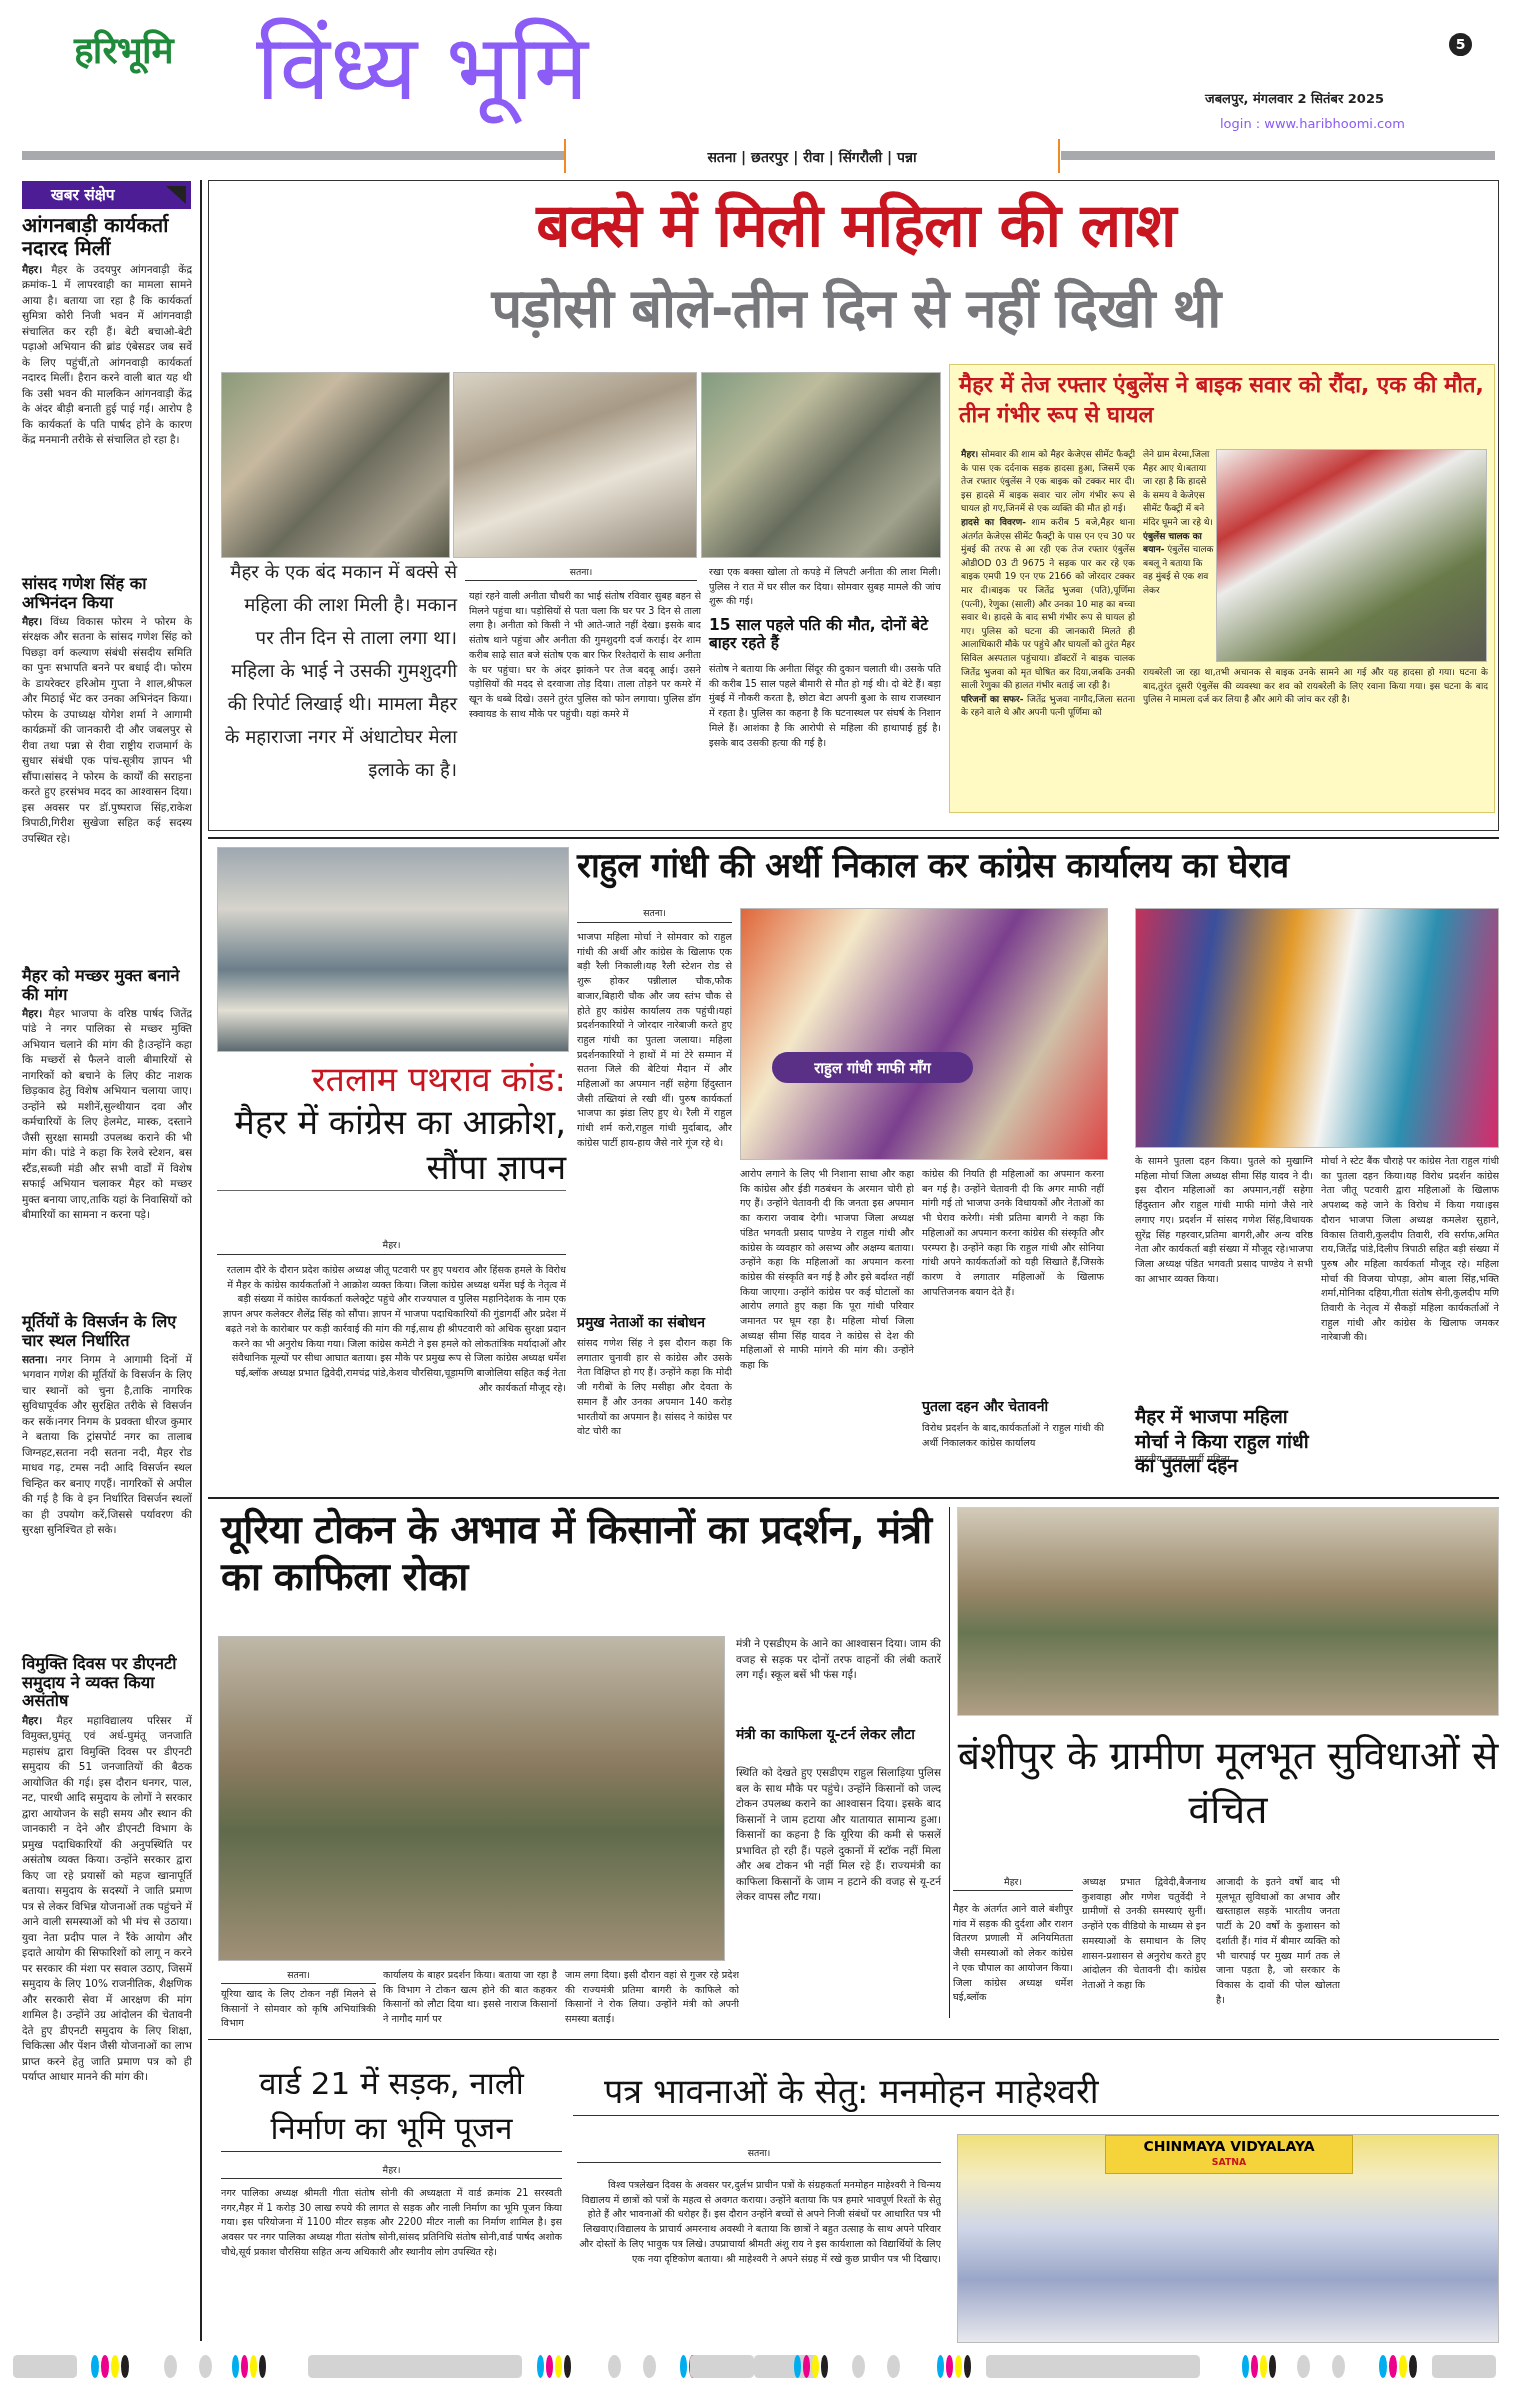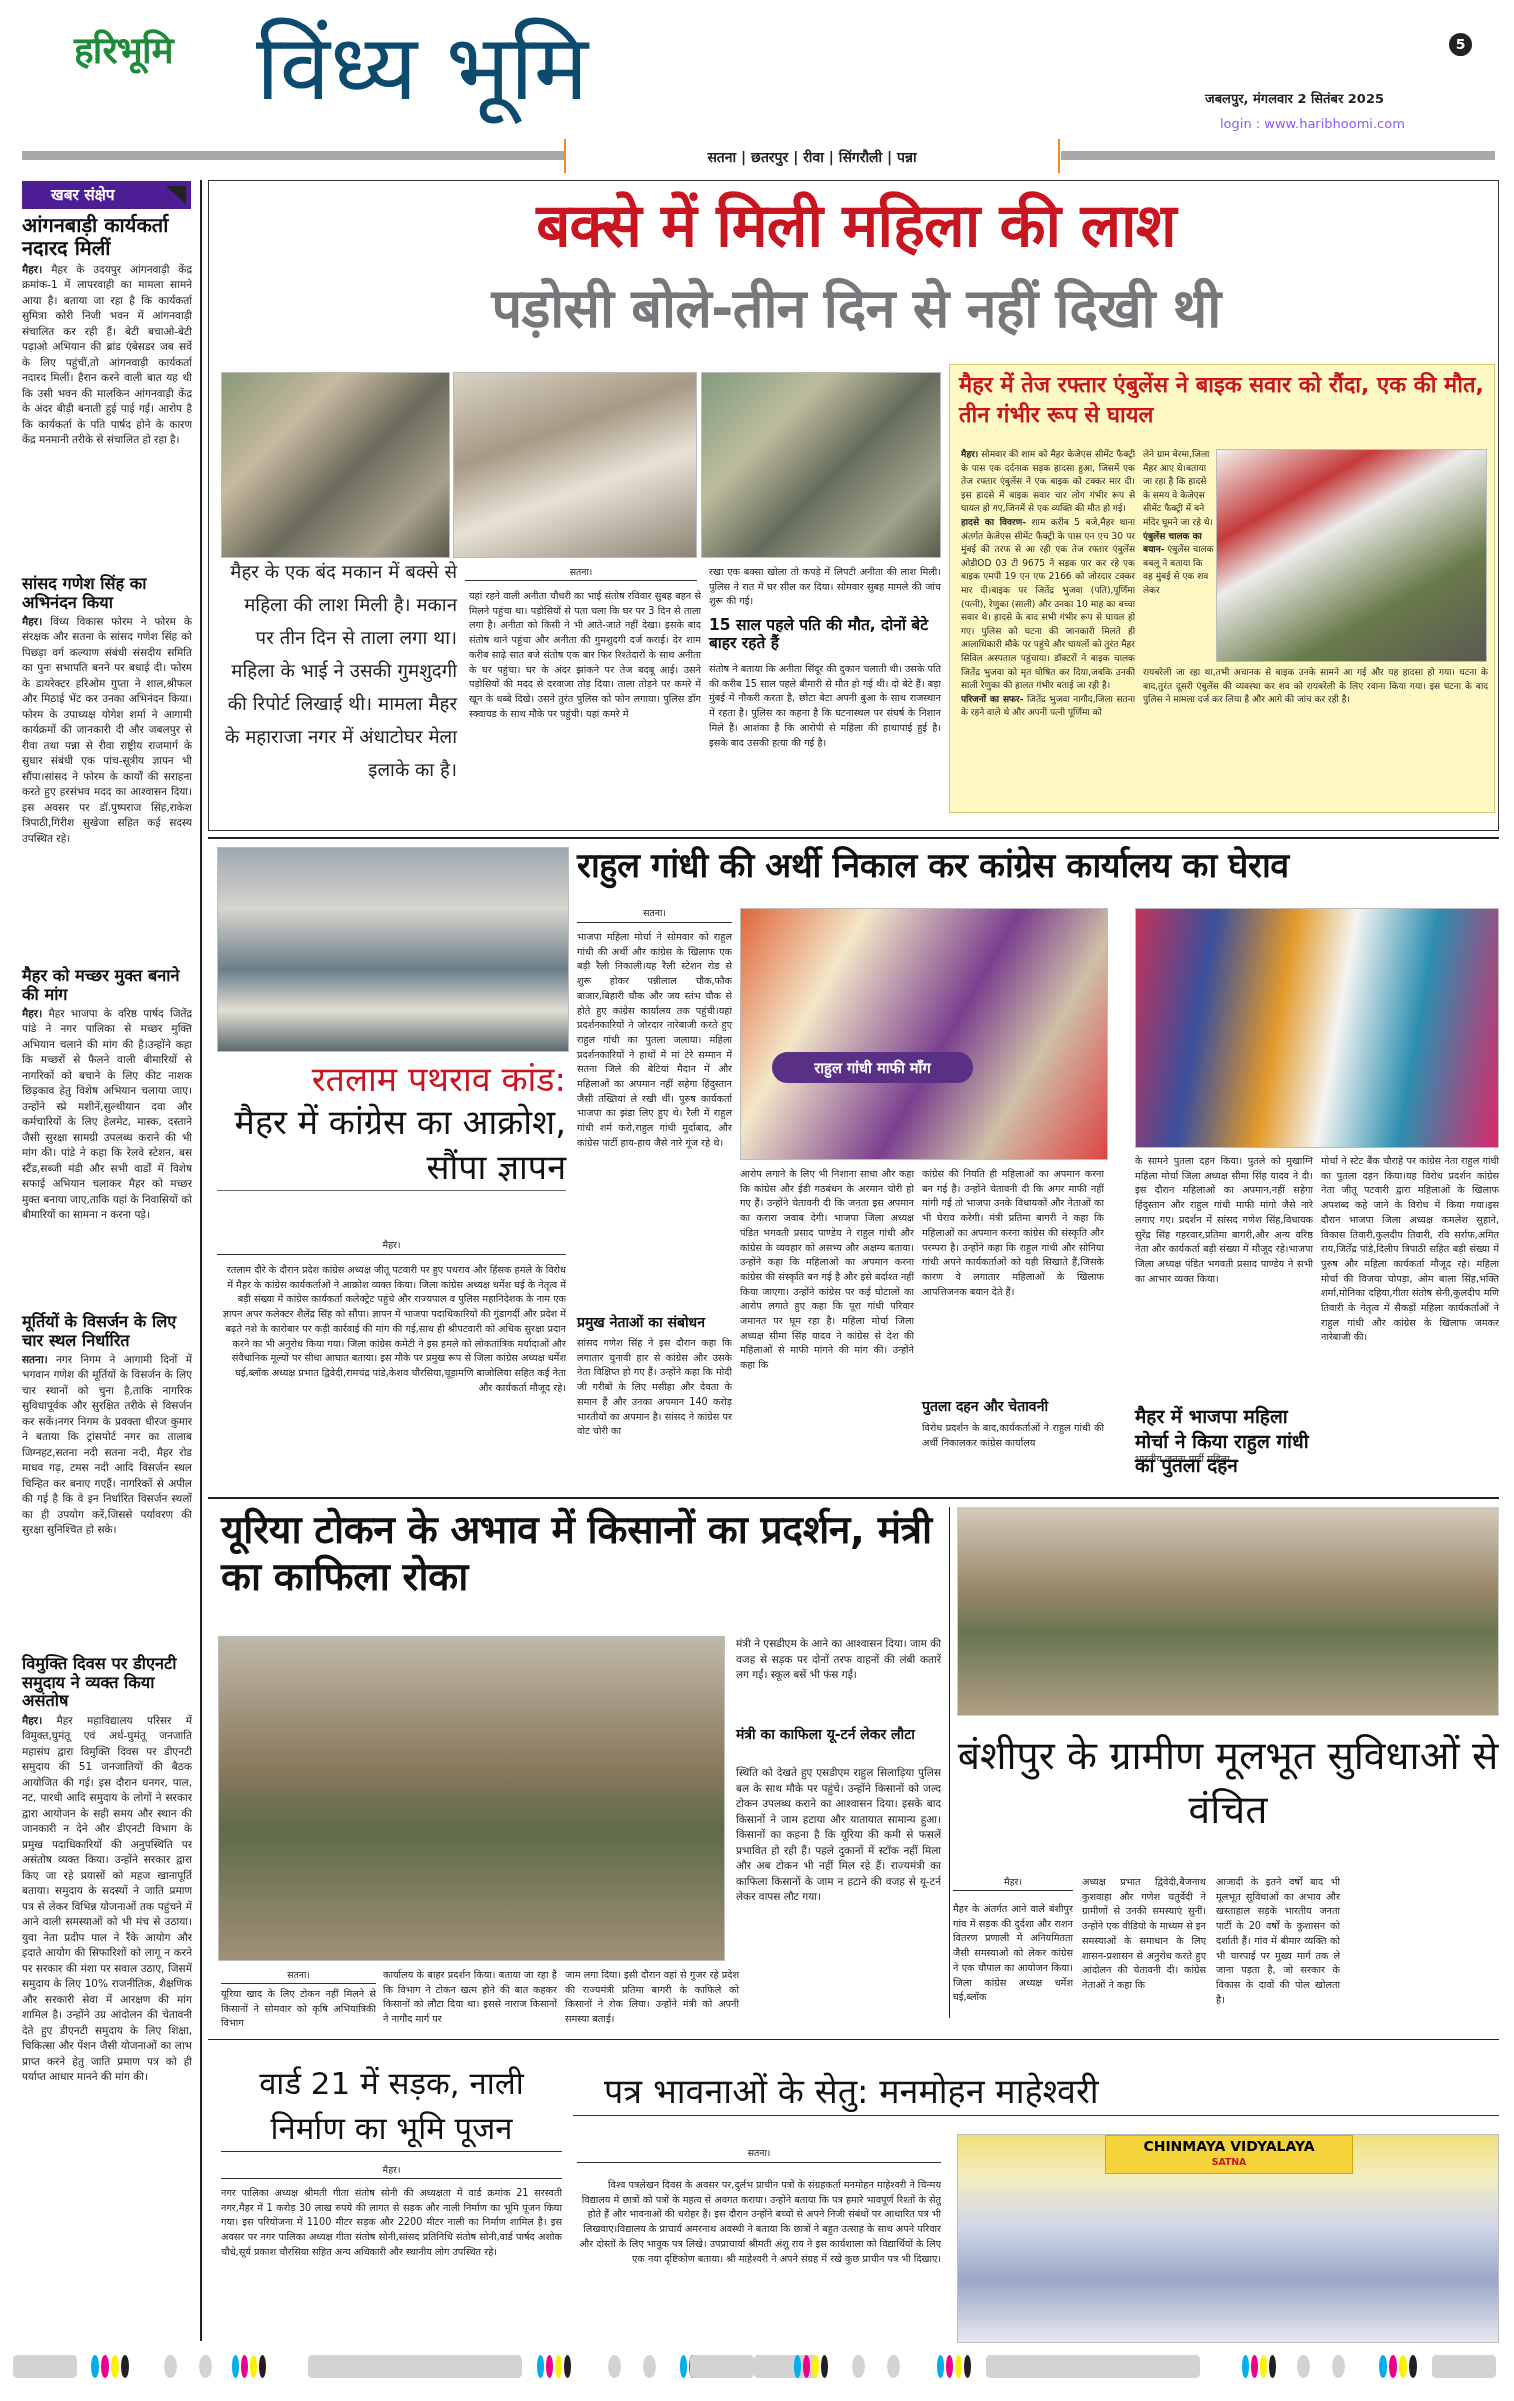--- a/index.html
+++ b/index.html
@@ -21,21 +21,21 @@
 .ph-h{background:linear-gradient(150deg,#f2f2ee 0%,#c43a3a 25%,#ececea 40%,#6a7b4a 70%,#5a5a52 100%)}
 .vline{position:absolute;background:#222;width:1.5px}
 .hline{position:absolute;background:#222;height:1.5px}
 .caption-dateline{font-size:9.3px;text-align:center;color:#222}
 </style>
 </head>
 <body>
 
 <div>
   <div class="abs" style="left:74px;top:23px;font-size:37px;font-weight:bold;color:#1f8a3a;letter-spacing:-0.8px">हरिभूमि</div>
-  <div class="abs" style="left:256px;top:22px;font-size:91px;font-weight:normal;color:#0c4a6e;line-height:1">विंध्य भूमि</div>
+  <div class="abs" style="left:256px;top:22px;font-size:91px;font-weight:normal;color:#8b5cf6;line-height:1">विंध्य भूमि</div>
   <div class="abs" style="left:1449px;top:33px;width:23px;height:23px;border-radius:50%;background:#222;color:#fff;font-weight:bold;font-size:14px;text-align:center;line-height:23px">
     <span>5</span>
   </div>
   <div class="abs" style="left:1205px;top:89px;font-size:13px;font-weight:bold;color:#222">जबलपुर, मंगलवार 2 सितंबर 2025</div>
   <div class="abs" style="left:1220px;top:116px;font-size:13px;color:#8b5cf6">login : www.haribhoomi.com</div>
   <div class="abs" style="left:22px;top:151px;width:542px;height:9.3px;background:#a7a9ac"></div>
   <div class="abs" style="left:1061px;top:151px;width:434px;height:9.3px;background:#a7a9ac"></div>
   <div class="abs" style="left:564px;top:139px;width:496px;height:34px;border-left:2.3px solid #f08a24;border-right:2.3px solid #f08a24"></div>
   <div class="abs" style="left:564px;top:147px;width:496px;text-align:center;font-size:14px;font-weight:bold;color:#222">सतना | छतरपुर | रीवा | सिंगरौली | पन्ना</div>
 </div>

